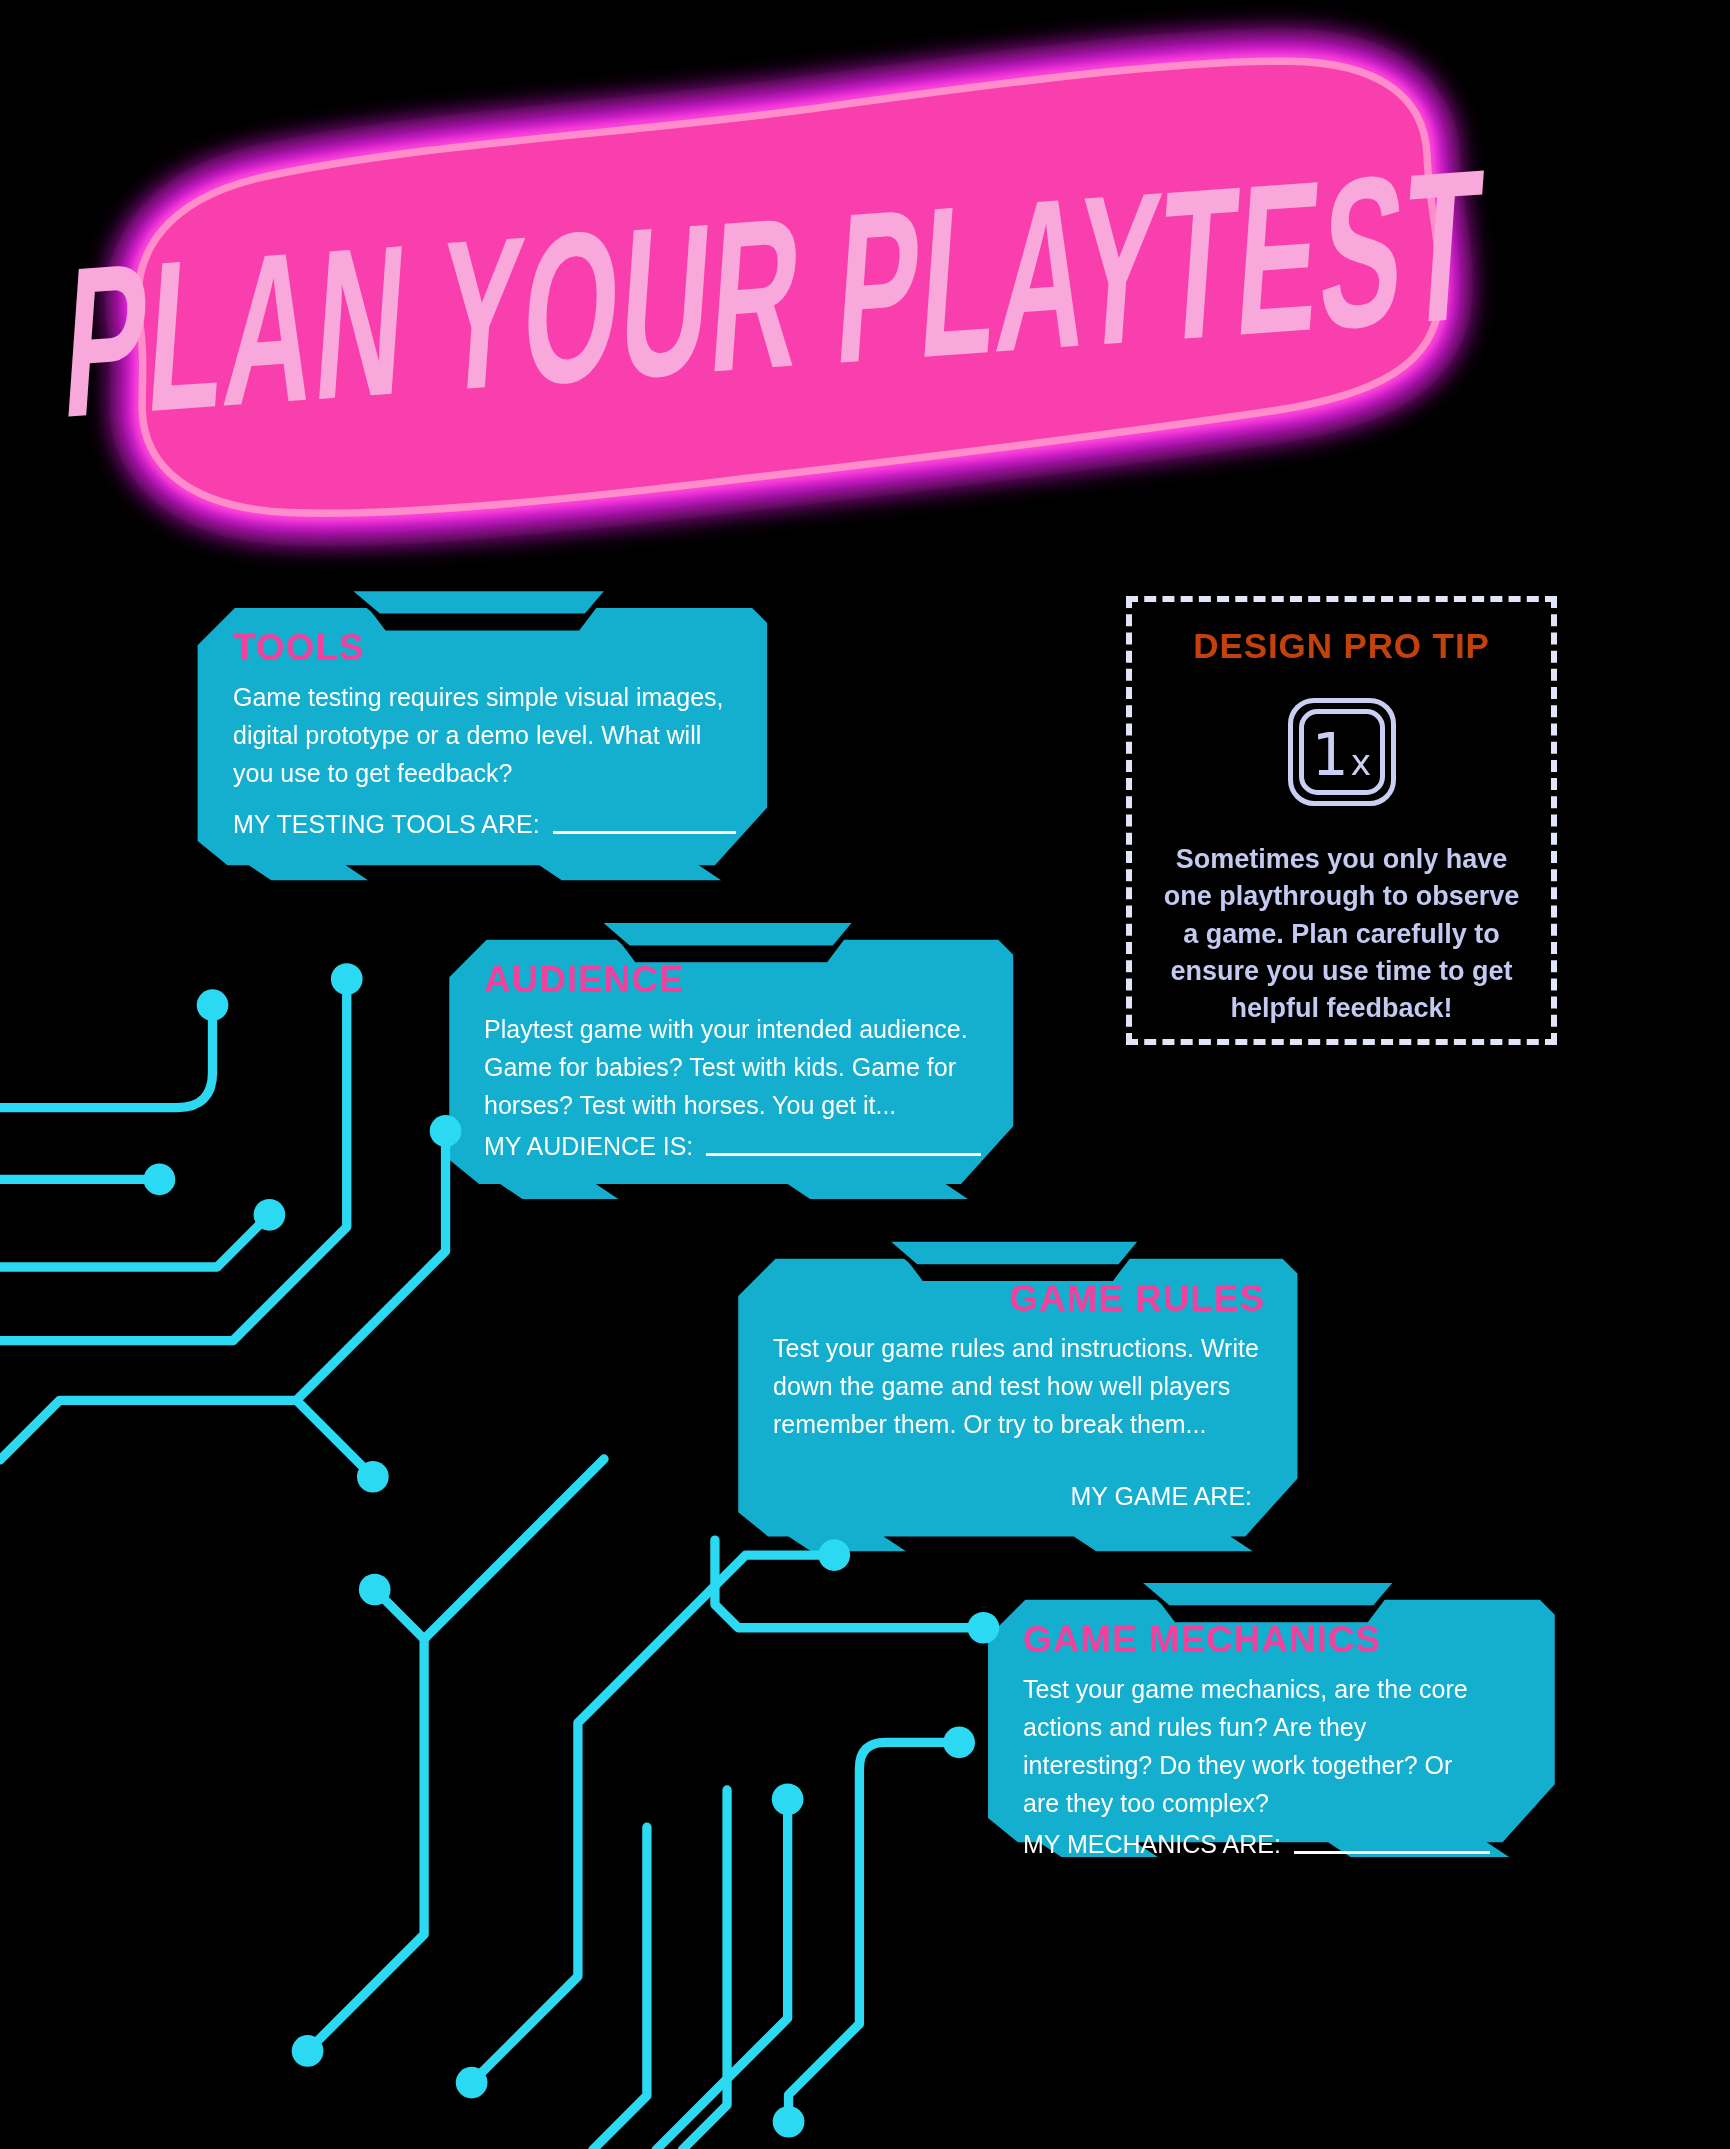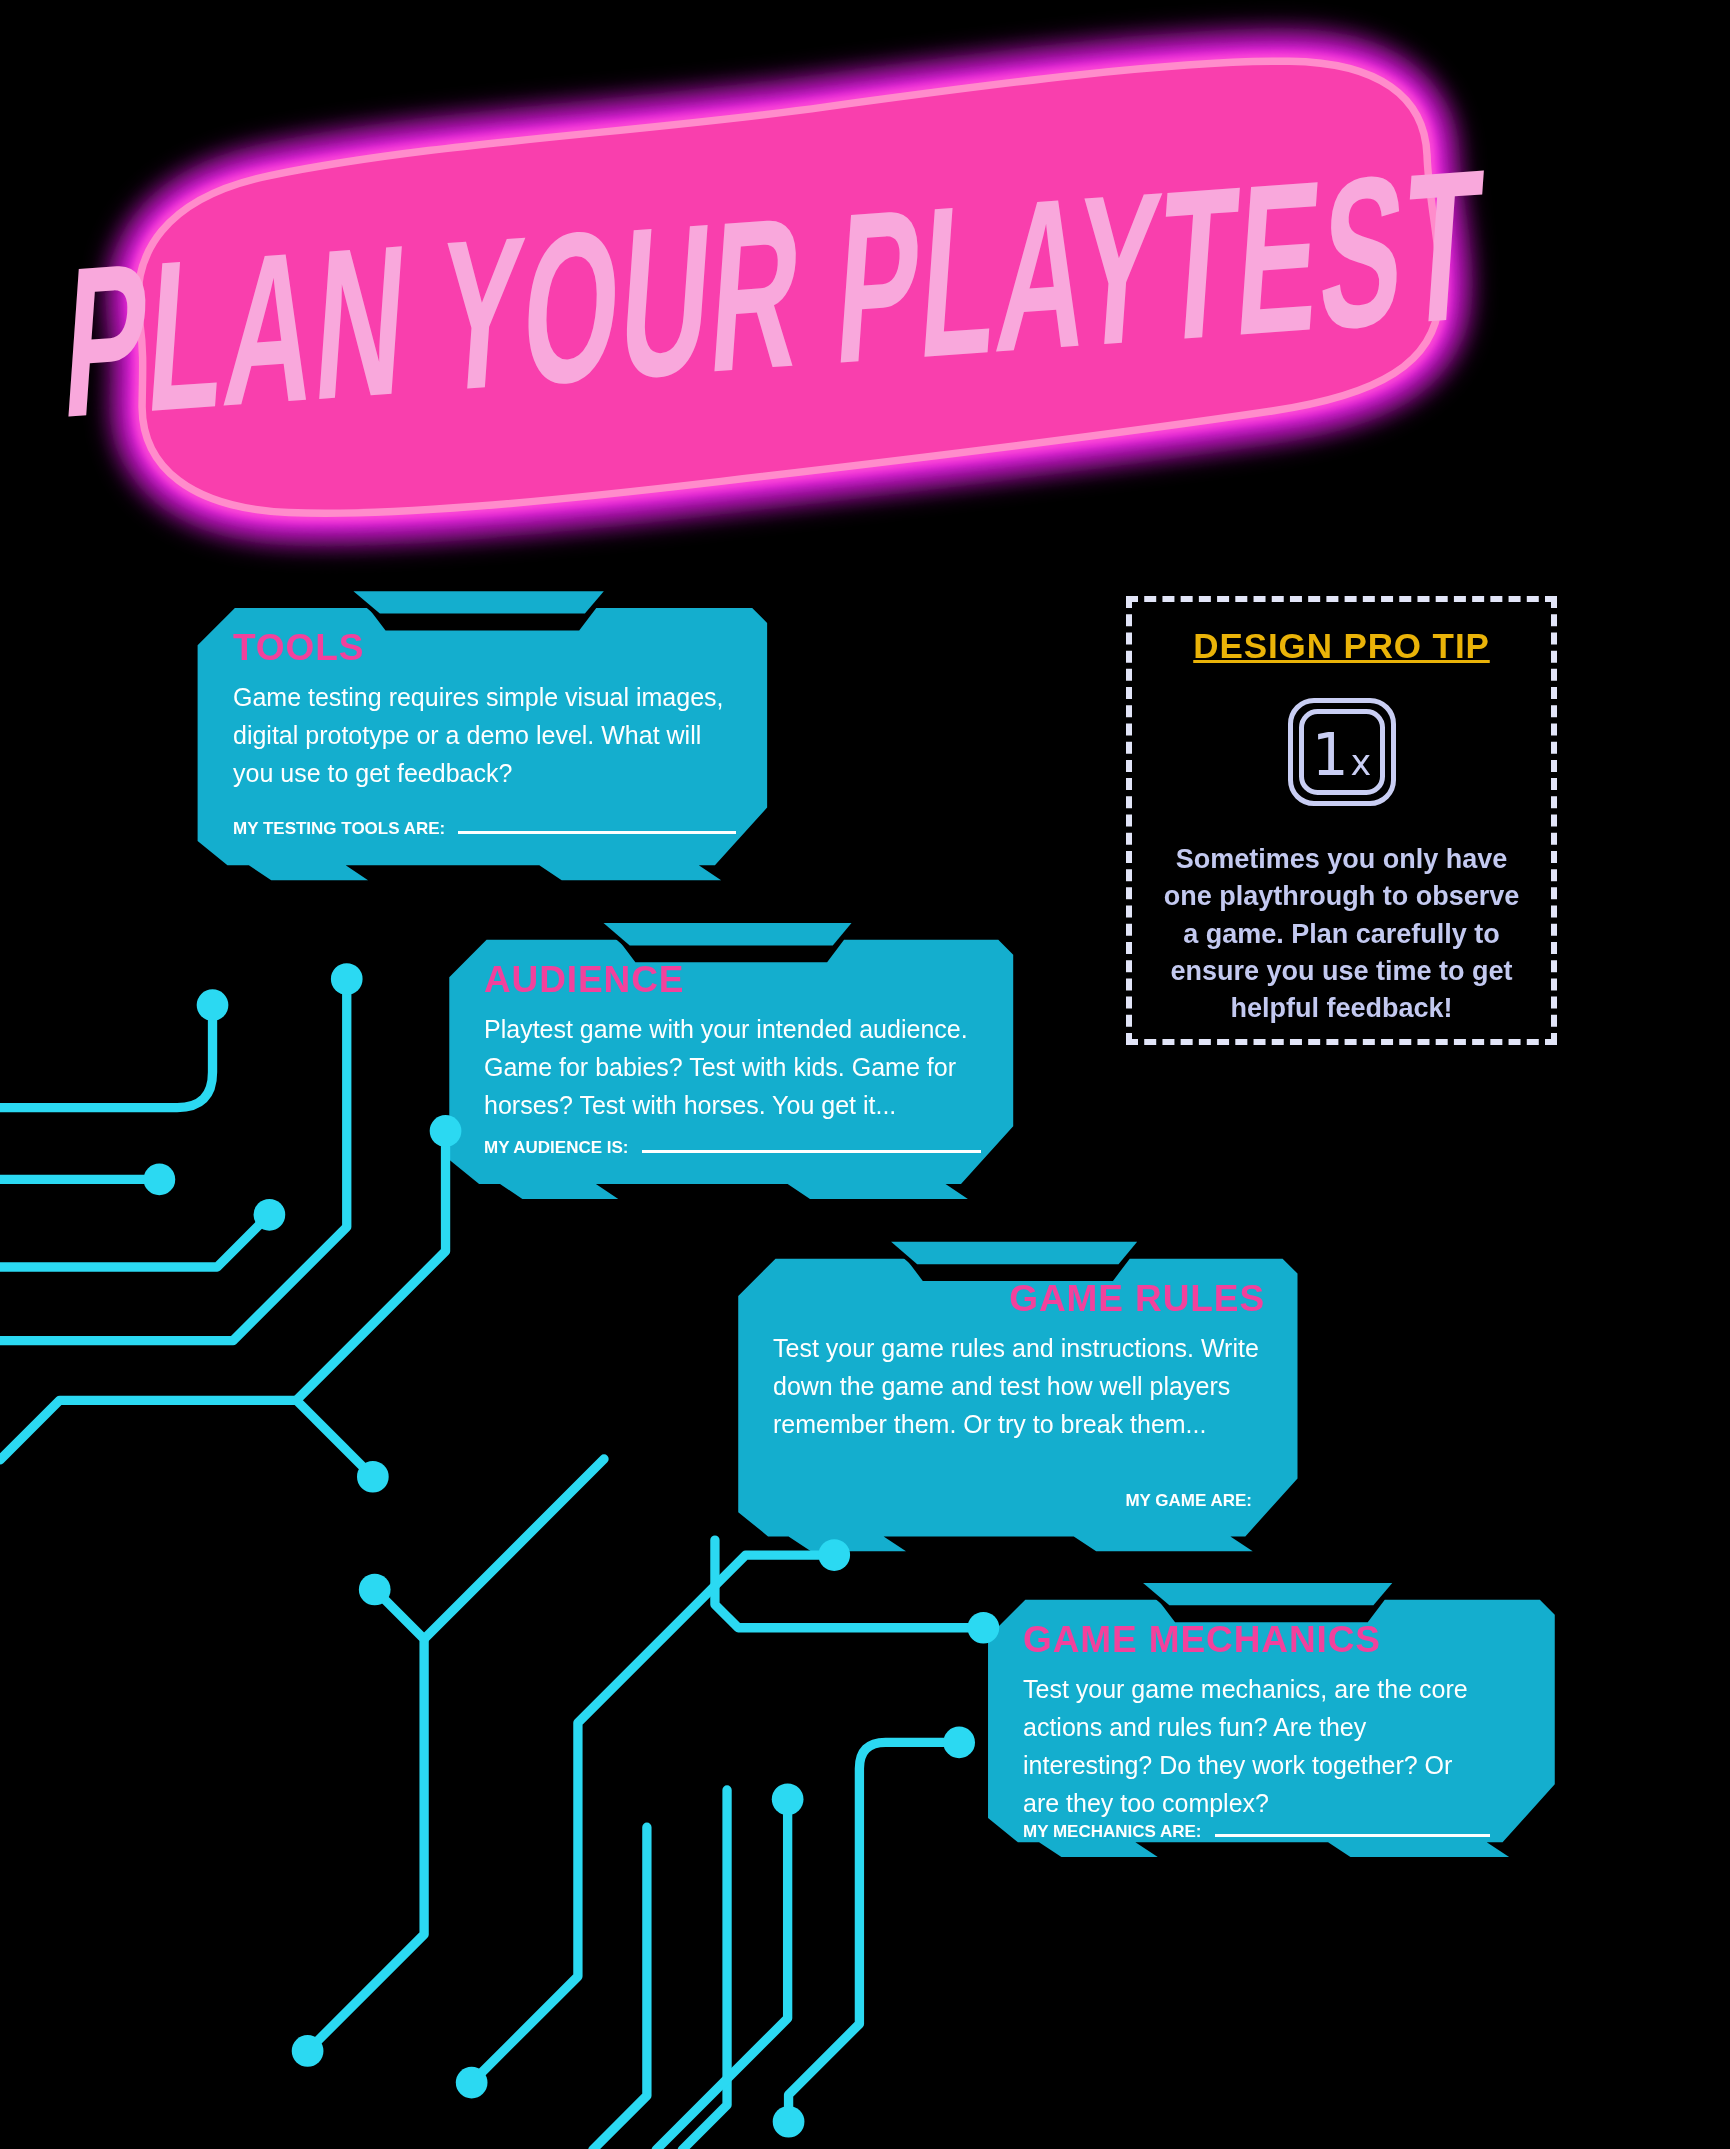--- a/index.html
+++ b/index.html
@@ -34,30 +34,30 @@
   .card-tools          {left:198px; top:608px;  width:570px; height:257px;}
   .card-audience       {left:449px; top:940px; width:564px; height:244px;}
   .card-game-rules     {left:738px; top:1259px; width:559px; height:278px;align-items:flex-end;}
   .card-game-mechanics {left:988px;top:1600px; width:534px; height:242px;}
   .card-heading{
     margin:3.7px 0 9.3px 0;font-size:37px;font-weight:bold;letter-spacing:0.9px;
     color:#F2419C;
   }
   .card-body{margin:0;font-size:25px;line-height:1.52;}
   .label-row{margin-top:auto;display:flex;align-items:flex-end;}
-  .card-label{font-size:17px;font-weight:bold;white-space:nowrap;}
+  .card-label{font-size:25px;font-weight:normal;white-space:nowrap;margin-top:8px;}
   .blank-line{flex:1;margin-left:13px;margin-bottom:4.7px;border-bottom:3.7px solid #fff;}
 
   
   .tip-box{
     position:absolute;left:1126px;top:596px;width:431px;height:449px;
     box-sizing:border-box;border:6.5px dashed #E2E5F8;
     display:flex;flex-direction:column;align-items:center;text-align:center;
   }
-  .tip-heading{margin:24px 0 0 0;font-size:35px;font-weight:bold;letter-spacing:0.9px;color:#eab308;text-decoration:underline;}
+  .tip-heading{margin:24px 0 0 0;font-size:35px;font-weight:bold;letter-spacing:0.9px;color:#c2410c;}
   .tip-icon-outer{
     margin-top:32px;width:108px;height:108px;box-sizing:border-box;
     border:5.6px solid #C9CEF3;border-radius:26px;
     display:flex;align-items:center;justify-content:center;
   }
   .tip-icon-inner{
     width:86px;height:86px;box-sizing:border-box;
     border:5.6px solid #C9CEF3;border-radius:18.6px;
     display:flex;align-items:flex-end;justify-content:center;
     padding-bottom:9.3px;color:#C9CEF3;

